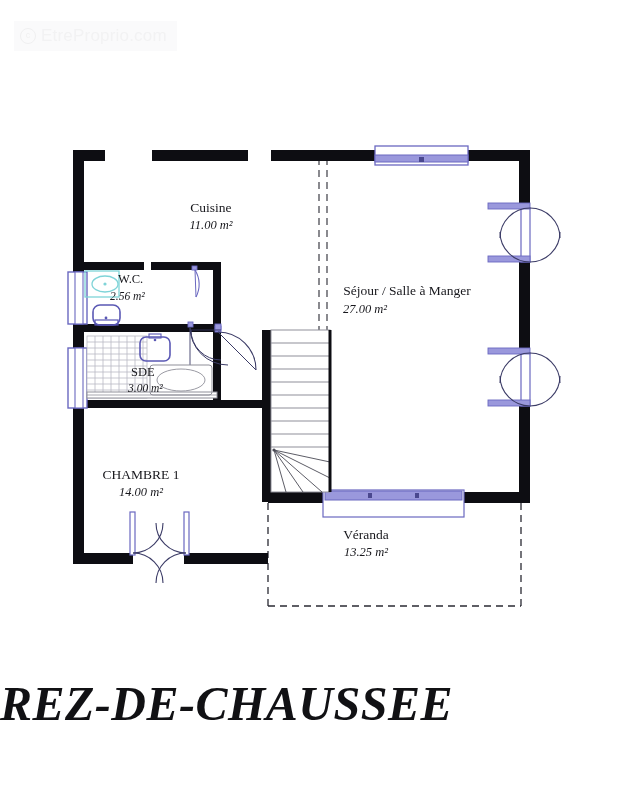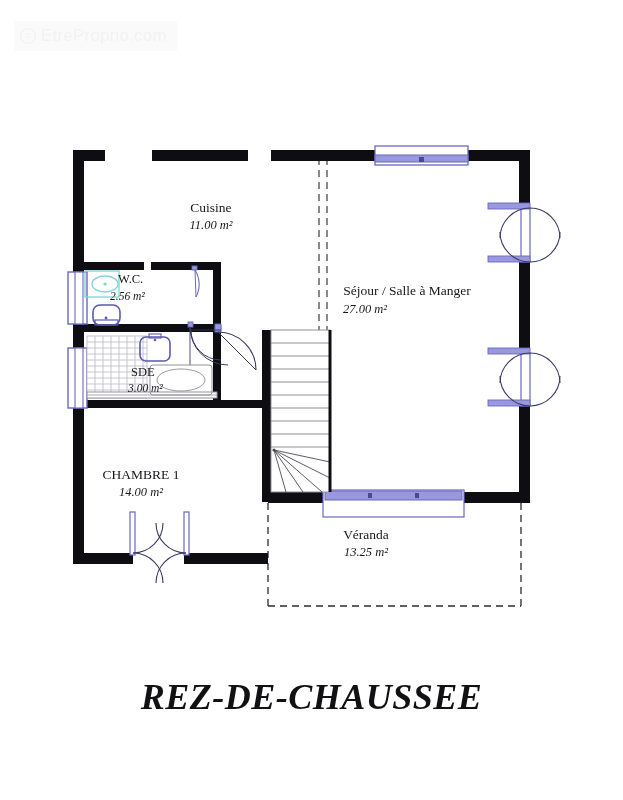--- a/index.html
+++ b/index.html
@@ -53,22 +53,22 @@
     width: 623px;
     height: 800px;
   }
 
   
   #plan-title {
     position: absolute;
     left: 0;
     top: 676px;
     width: 623px;
-    text-align: center;
-    font-size: 36px;
+    text-align: left;
+    font-size: 48px;
     font-weight: bold;
     font-style: italic;
     letter-spacing: 0.5px;
     color: #111114;
   }
 
   
   .room-name {
     font-family: "Liberation Serif", "DejaVu Serif", serif;
     font-size: 13.5px;

